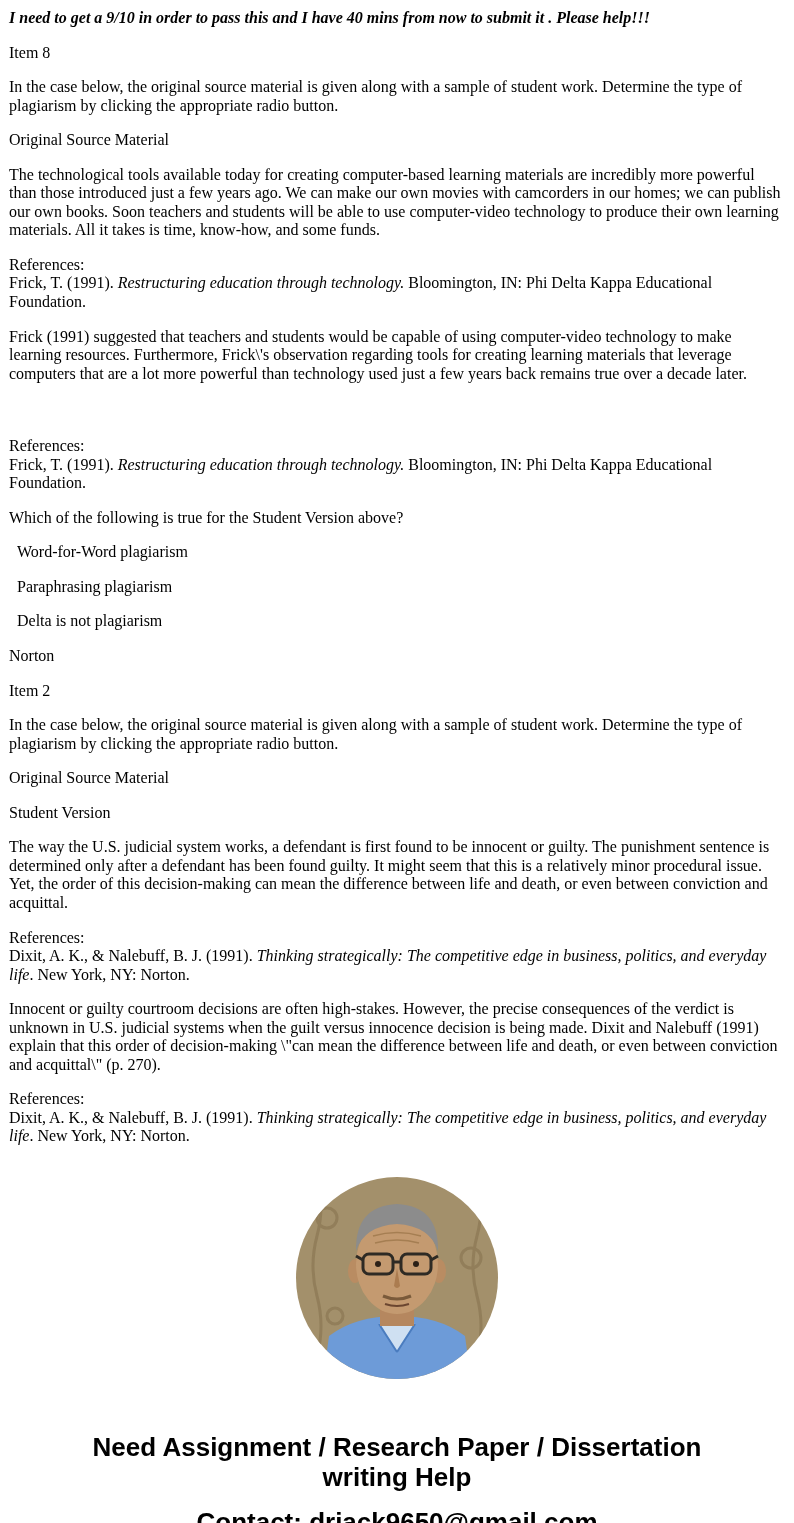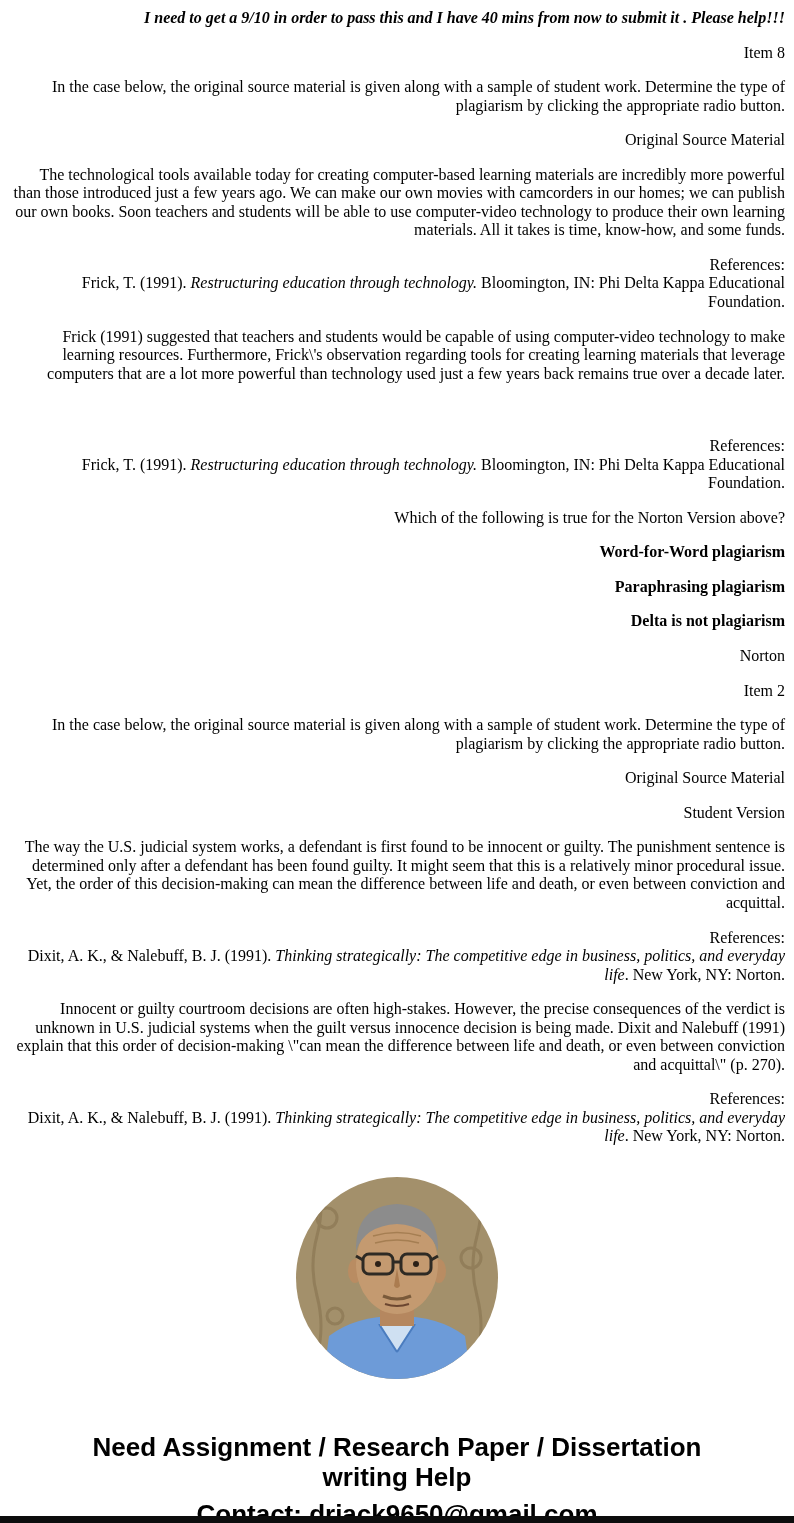--- a/index.html
+++ b/index.html
@@ -5,35 +5,35 @@
   html, body { margin: 0; padding: 0; background: #ffffff; color: #000000; }
   body { font-family: "Liberation Serif", serif; font-size: 16px; }
   .page {
     width: 794px;
     min-height: 1523px;
     position: relative;
     box-sizing: border-box;
     padding: 9px 9px 0 9px;
     background: #ffffff;
   }
-  p { margin: 0 0 16px 0; line-height: 1.16; text-align: right; }
+  p { margin: 0 0 16px 0; line-height: 1.16; }
   .plea { font-style: italic; font-weight: bold; }
-  .option { font-weight: bold; }
+  .option { font-weight: normal; margin-left: 8px; }
   .spacer { height: 38px; }
   .refblock em { font-style: italic; }
   .photo-wrap { text-align: center; margin-top: 30px; }
   .footer {
     text-align: center;
     font-family: "Liberation Sans", sans-serif;
     font-weight: bold;
     font-size: 26px;
     line-height: 1.17;
     margin-top: 48px;
   }
-  .footer-heading { max-width: 700px; margin: 6px auto; }
+  .footer-heading { max-width: 700px; margin: 14px auto; }
   .footer-contact { margin-top: 2px; }
   .bottom-bar {
     position: absolute;
     left: 0; right: 0; bottom: 0;
     height: 13px;
     background: #0d0d0d;
   }
 </style>
 </head>
 <body>
@@ -54,21 +54,21 @@
 
   <p>Frick (1991) suggested that teachers and students would be capable of using computer-video technology to make learning resources. Furthermore, Frick\'s observation regarding tools for creating learning materials that leverage computers that are a lot more powerful than technology used just a few years back remains true over a decade later.</p>
 
   <div class="spacer"></div>
 
   <p class="refblock">
     <span>References:</span><br>
     <span>Frick, T. (1991). </span><em>Restructuring education through technology.</em><span> Bloomington, IN: Phi Delta Kappa Educational Foundation.</span>
   </p>
 
-  <p>Which of the following is true for the Norton Version above?</p>
+  <p>Which of the following is true for the Student Version above?</p>
   <p class="option">Word-for-Word plagiarism</p>
   <p class="option">Paraphrasing plagiarism</p>
   <p class="option">Delta is not plagiarism</p>
   <p>Norton</p>
 
   <p>Item 2</p>
   <p>In the case below, the original source material is given along with a sample of student work. Determine the type of plagiarism by clicking the appropriate radio button.</p>
   <p>Original Source Material</p>
   <p>Student Version</p>
   <p>The way the U.S. judicial system works, a defendant is first found to be innocent or guilty. The punishment sentence is determined only after a defendant has been found guilty. It might seem that this is a relatively minor procedural issue. Yet, the order of this decision-making can mean the difference between life and death, or even between conviction and acquittal.</p>

